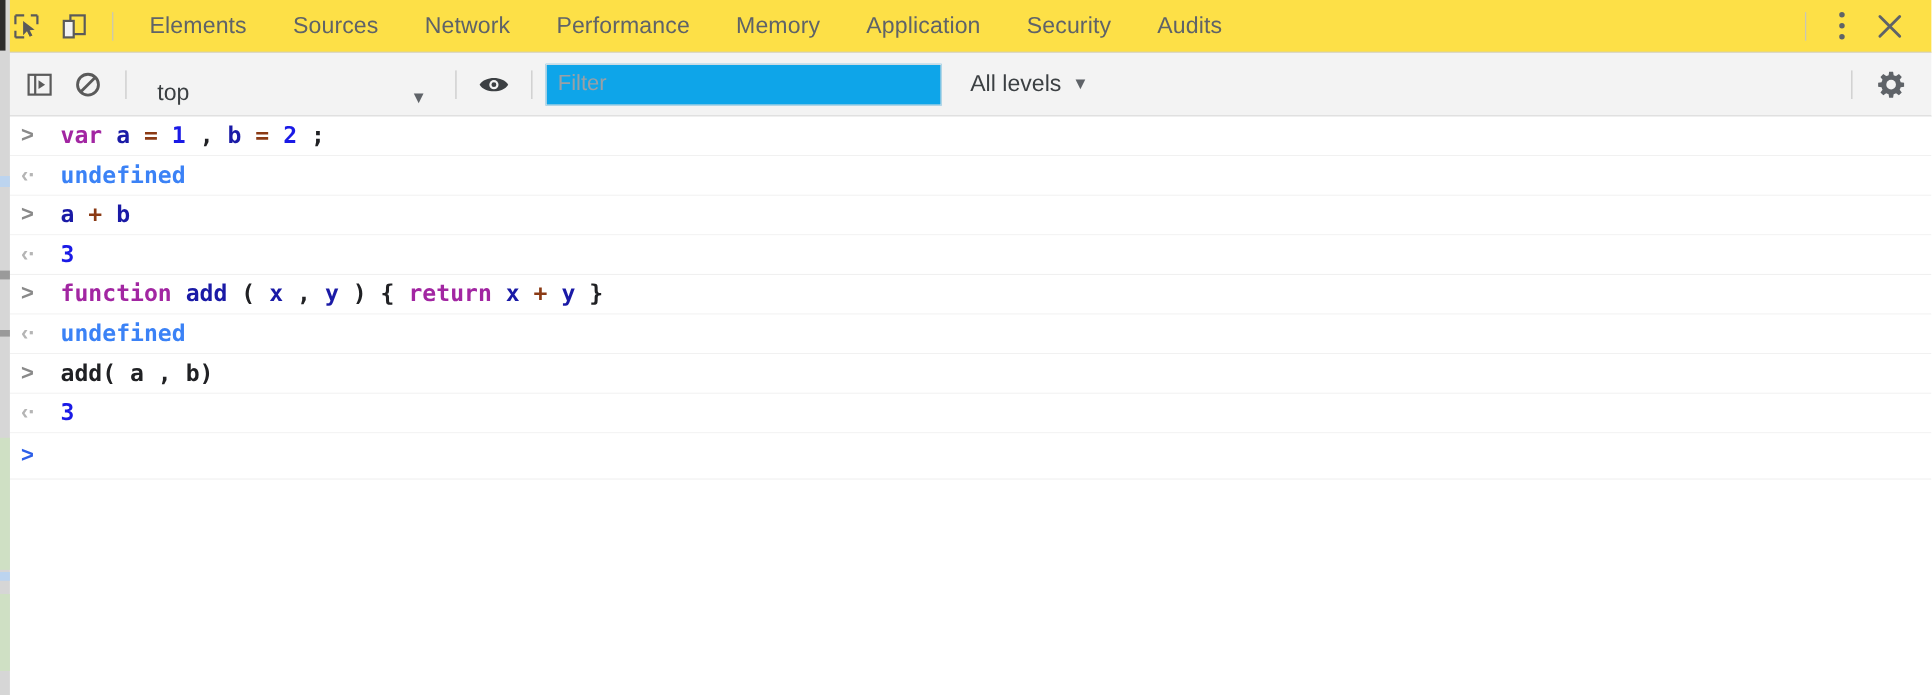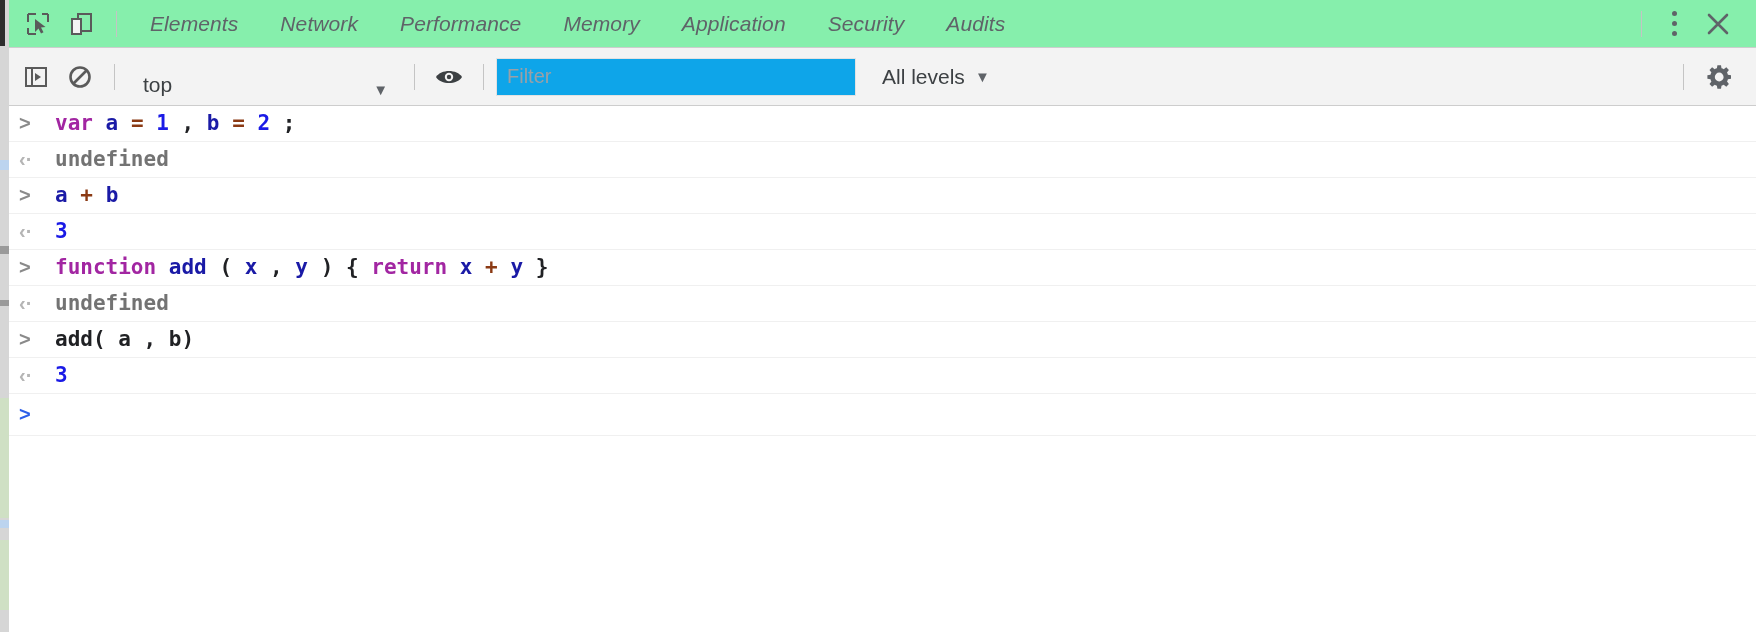--- a/index.html
+++ b/index.html
@@ -19,25 +19,24 @@
     background:#d6d6d6; z-index:30;
   }
   .edge-strip .edge-dark { position:absolute; left:0; top:0; width:5px; height:46px; background:#2d2d2d; }
   .edge-strip .tick { position:absolute; left:0; width:9px; }
   .edge-strip .tick-blue  { background:#bcd4ef; }
   .edge-strip .tick-green { background:#cfe0c4; }
   .edge-strip .tick-grey  { background:#9a9a9a; }
 
   
   .tabbar {
-    height:48px; min-height:48px; background:#86efac;
+    height:48px; min-height:48px; background:#fde047;
     border-bottom:1px solid #cdcdcd;
-    display:flex; align-items:center; padding-left:16px;
+    display:flex; align-items:center; padding-left:2px;
     position:relative;
-    font-style:italic;
   }
   .tool-btn {
     width:44px; height:40px; display:flex; align-items:center; justify-content:center;
     color:#5a5a5a; cursor:pointer;
   }
   .tool-btn svg { display:block; }
   .vsep { width:1px; height:26px; background:#c4c4c4; margin:0 12px; }
 
   .tabs { display:flex; align-items:stretch; height:48px; }
   .tab {
@@ -112,21 +111,21 @@
   .glyph.out { color:#b5b5b5; font-weight:bold; }
   .glyph.prompt { color:#2d5fe8; font-weight:bold; }
   .code { white-space:pre; line-height:1.35;font-weight:bold; }
 
   .tok-kw   { color:#a226a2; }
   .tok-id   { color:#1a1aa6; }
   .tok-num  { color:#1a1ae6; }
   .tok-op   { color:#8b3a14; }
   .tok-punc { color:#202124; }
   .tok-plain{ color:#202124; }
-  .undef    { color:#737373; }
+  .undef    { color:#3b82f6; }
   .result-num { color:#1a1ae6; }
 
   .row.empty-prompt { border-bottom:1px solid #f0f0f0; min-height:42px; }
 </style>
 </head>
 <body>
 
 <div class="devtools">
 
   <div class="edge-strip" id="edge-strip">
@@ -155,20 +154,23 @@
       </svg>
     </div>
 
     <div class="vsep"></div>
 
     <div class="tabs" id="tabs">
         <div class="tab">
           <span>Elements</span>
         </div>
         <div class="tab">
+          <span>Sources</span>
+        </div>
+        <div class="tab">
           <span>Network</span>
         </div>
         <div class="tab">
           <span>Performance</span>
         </div>
         <div class="tab">
           <span>Memory</span>
         </div>
         <div class="tab">
           <span>Application</span>

